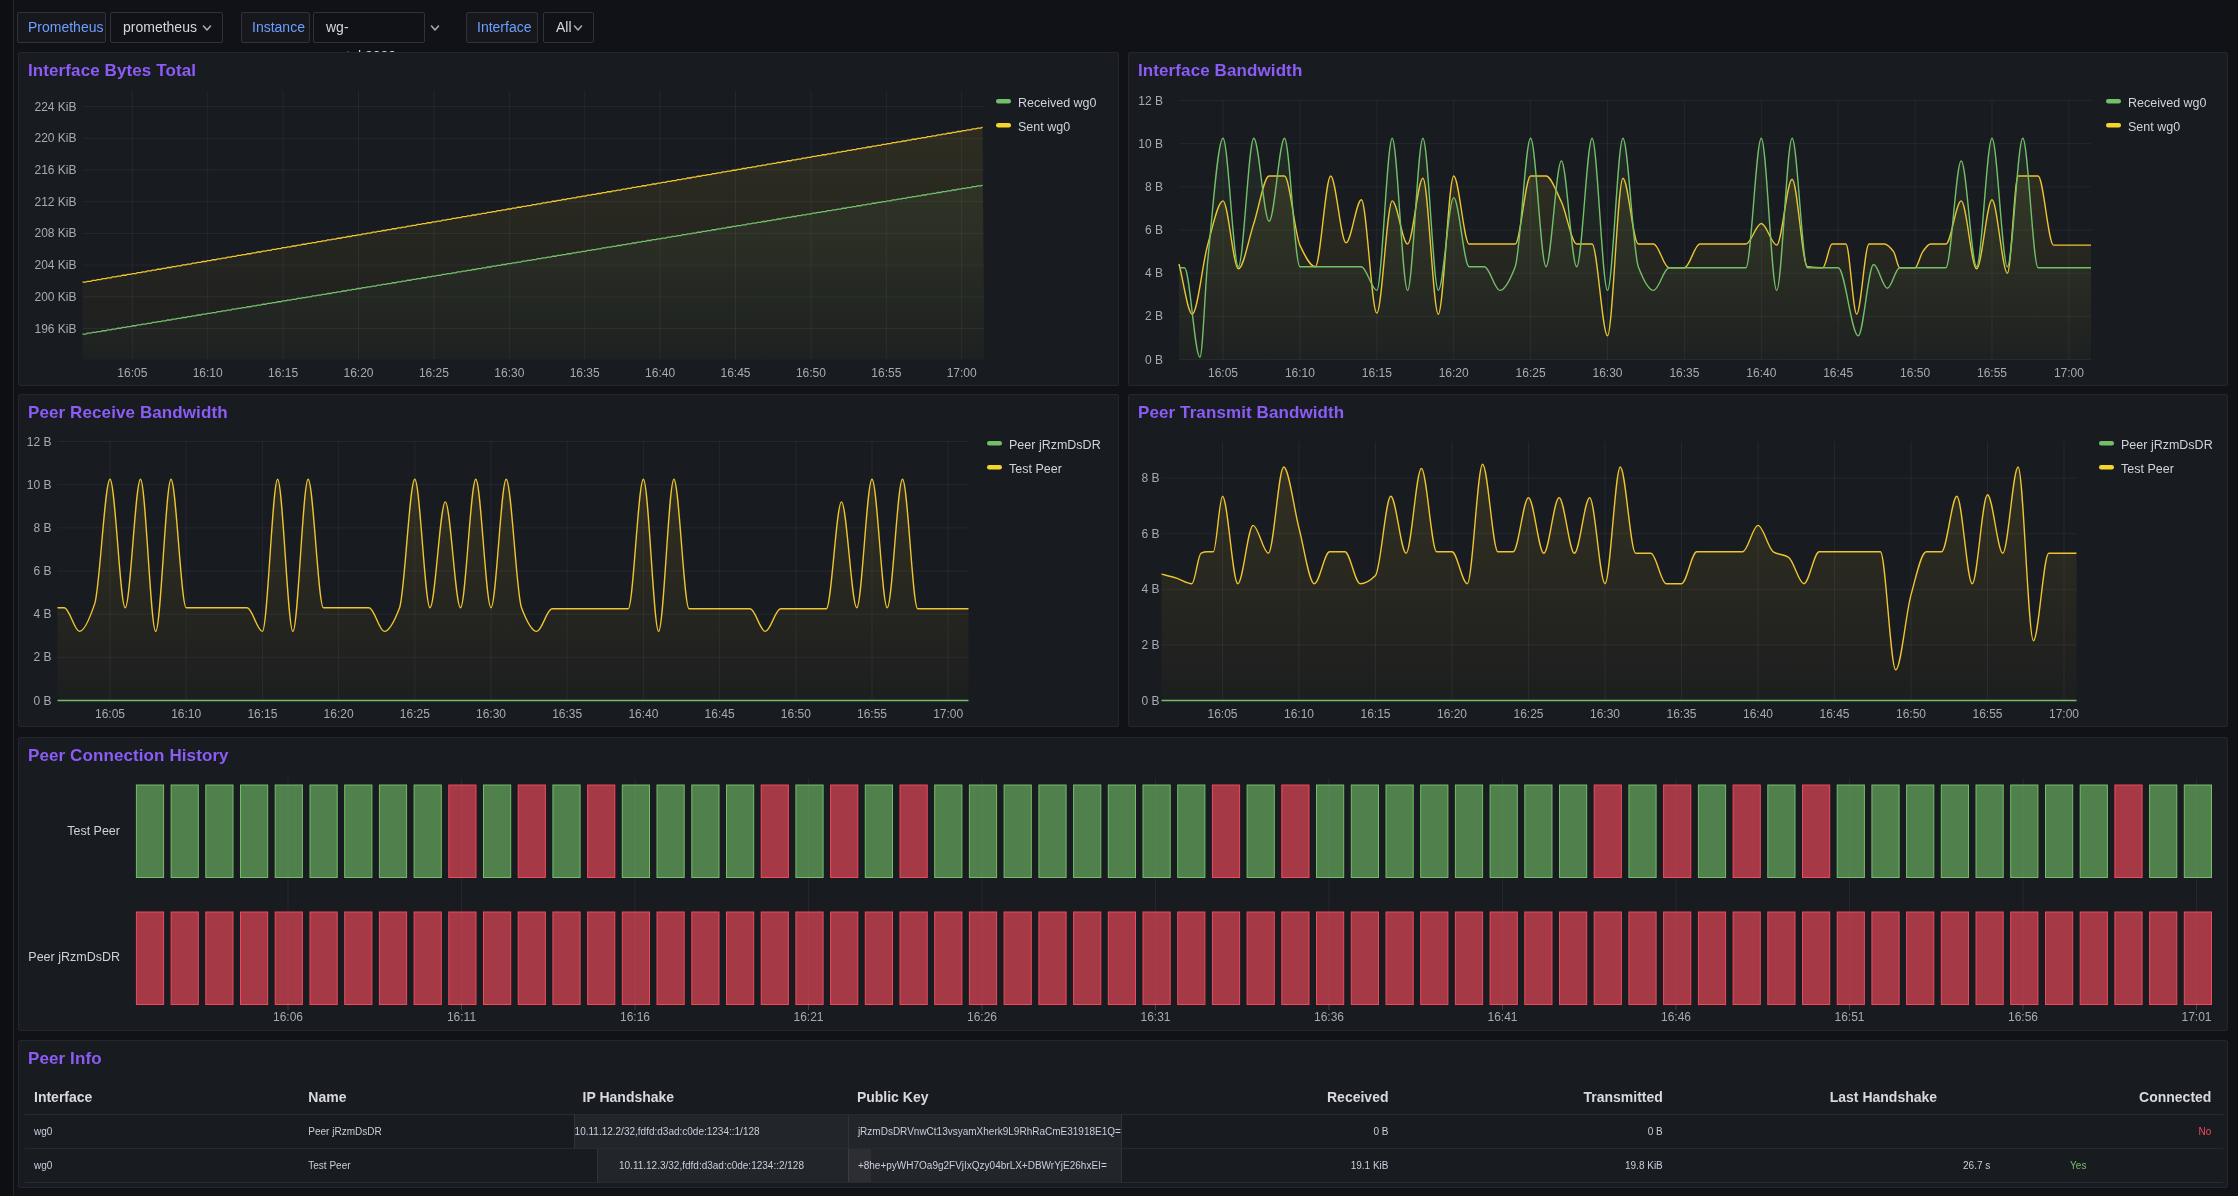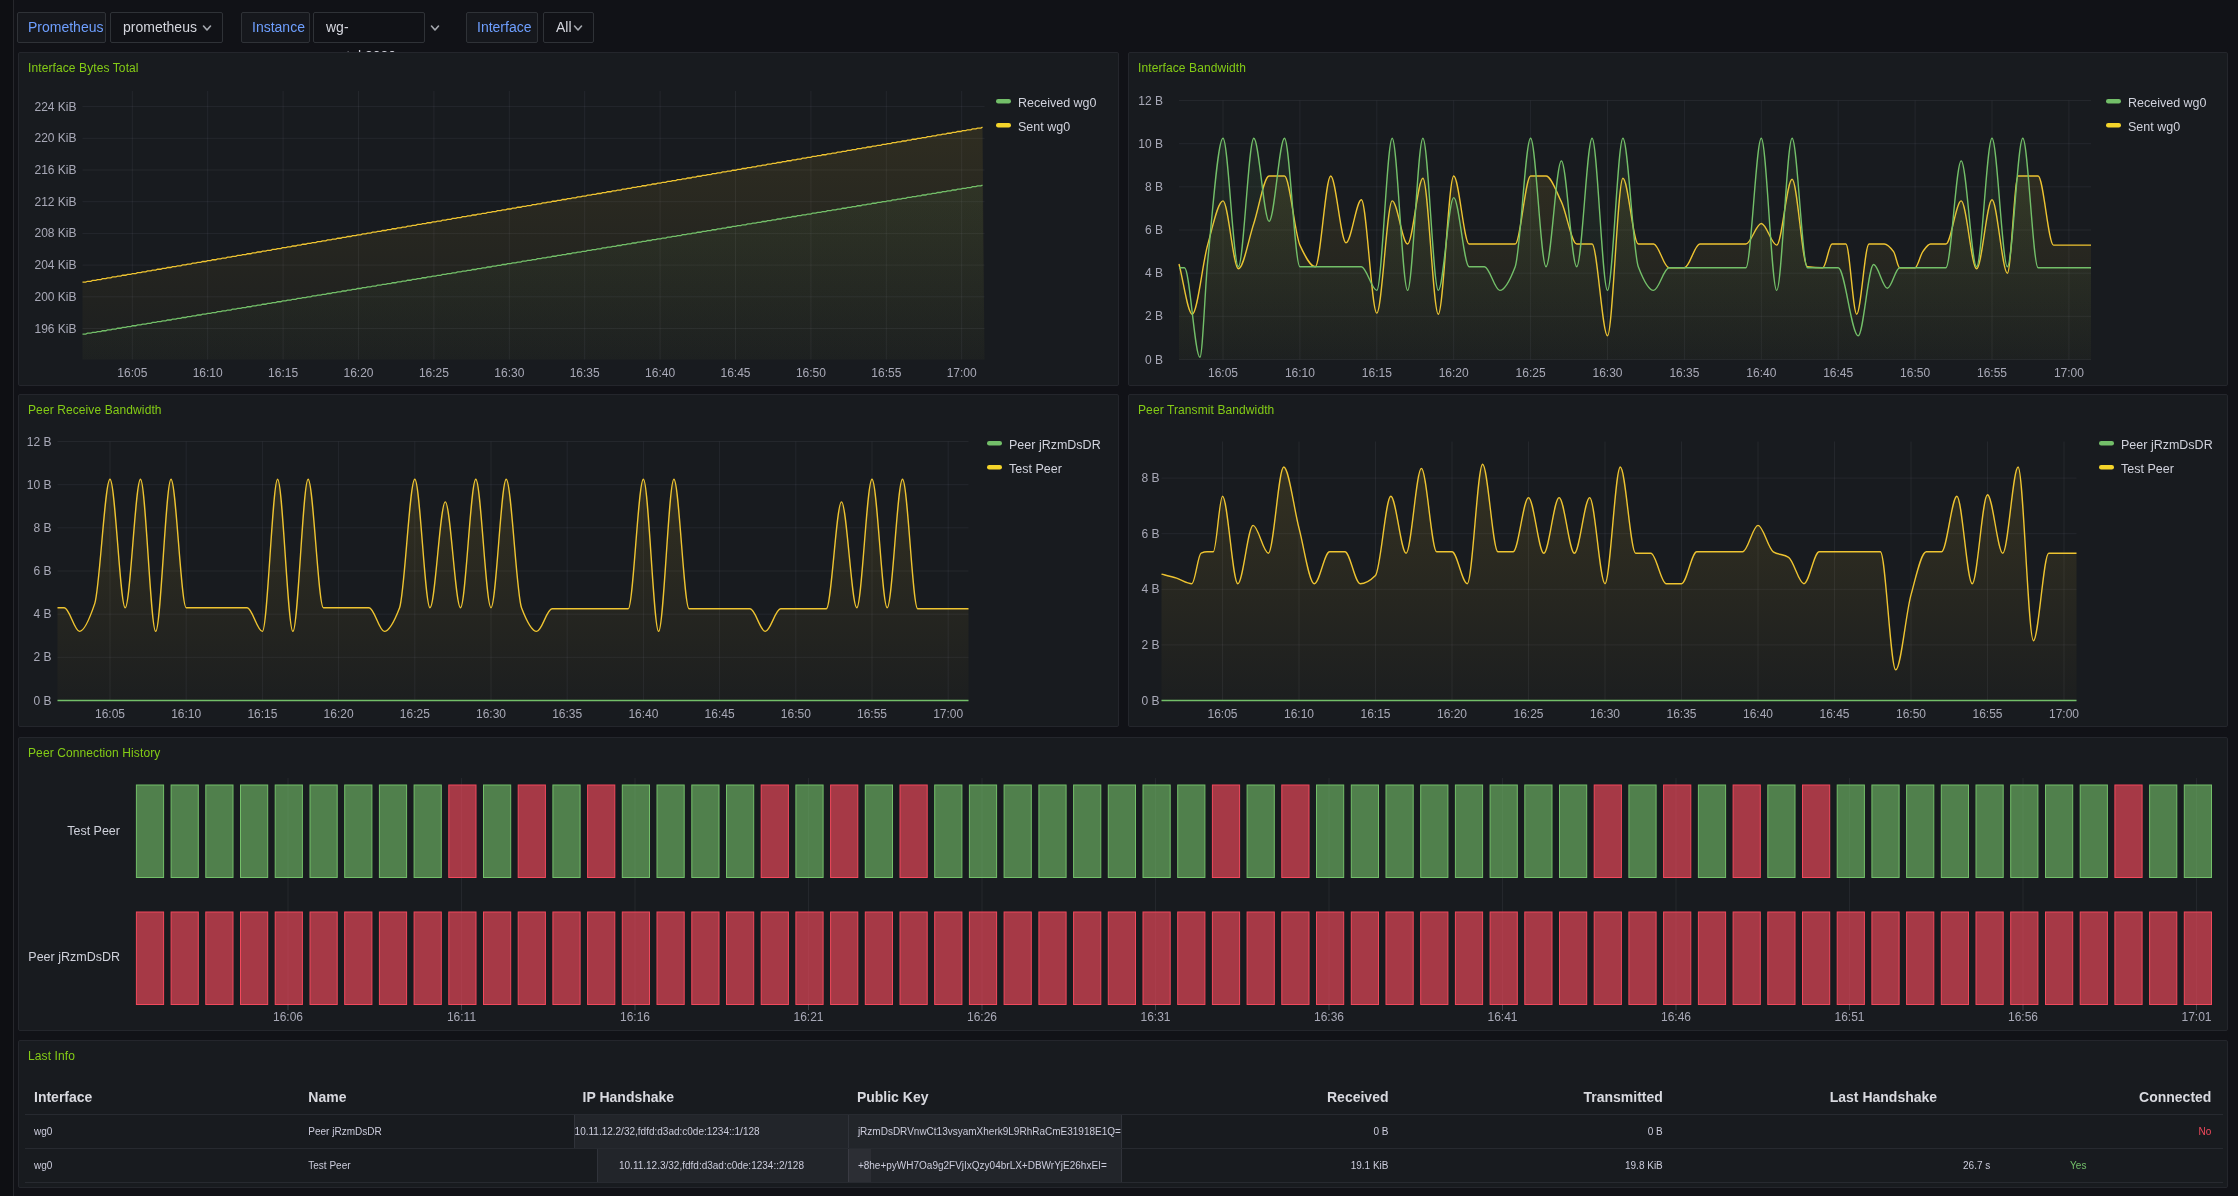--- a/index.html
+++ b/index.html
@@ -1,18 +1,18 @@
 <!DOCTYPE html>
 <html><head><meta charset="utf-8">
 <style>
 html,body{margin:0;padding:0;background:#111217;}
 #root{position:relative;width:2238px;height:1196px;background:#111217;font-family:"Liberation Sans",sans-serif;overflow:hidden;}
 #strip{position:absolute;left:0;top:0;width:13px;height:1196px;background:#0E0F13;border-right:1px solid #26272C;}
 .panel{position:absolute;background:#181B1F;border:1px solid #24262C;border-radius:2px;box-sizing:border-box;}
-.ptitle{position:absolute;left:9px;top:8px;font-size:12px;font-weight:400;color:#84cc16;letter-spacing:0.1px;}
+.ptitle{position:absolute;left:9px;top:8px;font-size:17px;font-weight:700;color:#8b5cf6;letter-spacing:0.1px;}
 .ax{font-size:12px;fill:rgba(204,204,220,0.80);font-family:"Liberation Sans",sans-serif;}
 .leg{font-size:12.5px;fill:#D0D2DC;font-family:"Liberation Sans",sans-serif;}
 .rowlab{font-size:12.5px;fill:#CFD1DB;font-family:"Liberation Sans",sans-serif;}
 .vbox{position:absolute;top:12px;height:31px;border:1px solid #2F3237;border-radius:2px;background:#111217;box-sizing:border-box;}
 .vlab{display:block;padding:0 10px;line-height:29px;font-size:14px;font-weight:500;color:#6E9FFF;}
 .vval{display:block;padding:0 26px 0 12px;line-height:29px;font-size:14px;color:#D5D6DE;}
 .th{font-size:14px;font-weight:600;color:#D8D9DF;}
 .td{font-size:10px;color:#CCCCDC;}
 </style></head>
 <body>
@@ -442,21 +442,21 @@
         <text x="1830.5" y="283" text-anchor="middle" class="ax">16:51</text>
         <line x1="2004.0" y1="266.5" x2="2004.0" y2="272" stroke="rgba(204,204,220,0.2)"></line>
         <text x="2004.0" y="283" text-anchor="middle" class="ax">16:56</text>
         <line x1="2177.5" y1="266.5" x2="2177.5" y2="272" stroke="rgba(204,204,220,0.2)"></line>
         <text x="2177.5" y="283" text-anchor="middle" class="ax">17:01</text>
         <text x="101" y="97" text-anchor="end" class="rowlab">Test Peer</text>
         <text x="101" y="223" text-anchor="end" class="rowlab">Peer jRzmDsDR</text>
       </svg>
     </div>
     <div class="panel" style="left:18px;top:1040px;width:2210px;height:148px">
-      <div class="ptitle">Last Info</div>
+      <div class="ptitle">Peer Info</div>
       <div class="th" style="position:absolute;left:6.0px;top:40px;width:274.3px;height:33px;line-height:33px;padding-left:9px;overflow:hidden;white-space:nowrap;box-sizing:border-box;">Interface</div>
       <div class="th" style="position:absolute;left:280.3px;top:40px;width:274.3px;height:33px;line-height:33px;padding-left:9px;overflow:hidden;white-space:nowrap;box-sizing:border-box;">Name</div>
       <div class="th" style="position:absolute;left:554.6px;top:40px;width:274.3px;height:33px;line-height:33px;padding-left:9px;overflow:hidden;white-space:nowrap;box-sizing:border-box;">IP Handshake</div>
       <div class="th" style="position:absolute;left:828.9px;top:40px;width:274.3px;height:33px;line-height:33px;padding-left:9px;overflow:hidden;white-space:nowrap;box-sizing:border-box;">Public Key</div>
       <div class="th" style="position:absolute;left:1103.2px;top:40px;width:274.3px;height:33px;line-height:33px;padding-right:8px;text-align:right;overflow:hidden;white-space:nowrap;box-sizing:border-box;">Received</div>
       <div class="th" style="position:absolute;left:1377.5px;top:40px;width:274.3px;height:33px;line-height:33px;padding-right:8px;text-align:right;overflow:hidden;white-space:nowrap;box-sizing:border-box;">Transmitted</div>
       <div class="th" style="position:absolute;left:1651.8px;top:40px;width:274.3px;height:33px;line-height:33px;padding-right:8px;text-align:right;overflow:hidden;white-space:nowrap;box-sizing:border-box;">Last Handshake</div>
       <div class="th" style="position:absolute;left:1926.1px;top:40px;width:274.3px;height:33px;line-height:33px;padding-right:8px;text-align:right;overflow:hidden;white-space:nowrap;box-sizing:border-box;">Connected</div>
       <div class="td" style="position:absolute;left:6.0px;top:73.5px;width:274.3px;height:33px;line-height:33px;padding-left:9px;overflow:hidden;white-space:nowrap;box-sizing:border-box;">wg0</div>
       <div class="td" style="position:absolute;left:280.3px;top:73.5px;width:274.3px;height:33px;line-height:33px;padding-left:9px;overflow:hidden;white-space:nowrap;box-sizing:border-box;">Peer jRzmDsDR</div>

